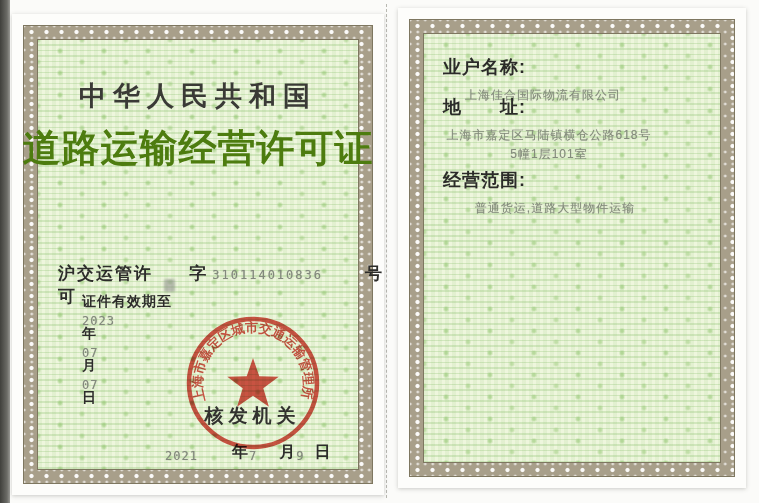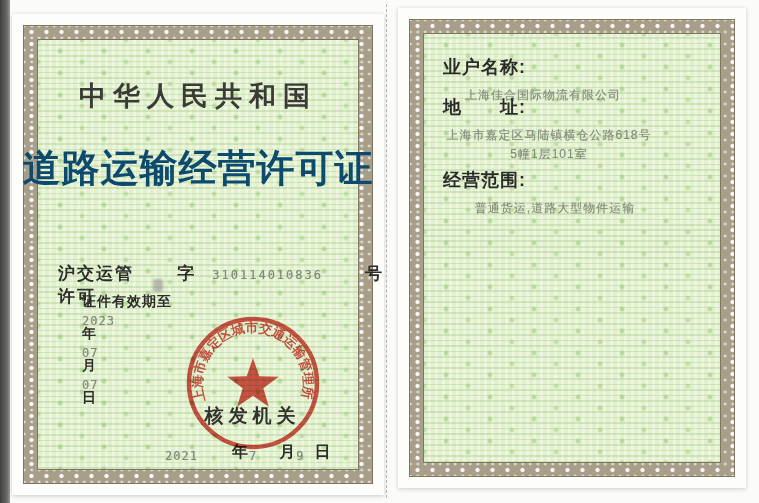--- a/index.html
+++ b/index.html
@@ -43,21 +43,21 @@
       radial-gradient(circle, rgba(140,195,105,.45) 1.2px, rgba(140,195,105,.16) 2.5px, transparent 3.5px),
       repeating-linear-gradient(0deg, rgba(125,185,95,.26) 0 1.5px, transparent 1.5px 5.5px),
       repeating-linear-gradient(90deg, rgba(125,185,95,.10) 0 4px, transparent 4px 7px);
     background-size:44px 22px, 44px 22px, auto, auto;
     background-position:0 0, 22px 11px, 0 0, 0 0;
   }
   
   .row { position:absolute; left:0; right:0; text-align:center; color:#2c2c2a; }
   .country   { top:64px;  font-family:"DejaVu Serif","Liberation Serif",serif;
                font-size:27px; font-weight:700; letter-spacing:7px; color:#3a3a36; }
-  .big-title { top:109px; font-size:38px; font-weight:900; letter-spacing:1px; color:#0c4a6e;margin-top:20px; }
+  .big-title { top:109px; font-size:38px; font-weight:900; letter-spacing:1px; color:#4d7c0f; }
   .copy-line { top:188px; font-size:22px; font-weight:600; letter-spacing:7px; color:#2e2e2c; }
   .license-line, .valid-line, .date-line {
     position:absolute; display:flex; align-items:baseline; color:#2c2c2a;
   }
   .license-line { left:46px; top:248px; font-size:17px; font-weight:700; letter-spacing:2px; }
   .smudge { width:13px; height:13px; margin-left:3px; align-self:center;
             background:rgba(140,140,138,.55); filter:blur(1px); border-radius:2px; }
   .num {
     font-family:"DejaVu Sans Mono","Liberation Mono",monospace;
     color:#82897c; font-weight:400; text-shadow:0 0 1px rgba(130,137,124,.6);
@@ -97,21 +97,21 @@
     <div class="inner"></div>
   </div>
 
   <div class="row country">中华人民共和国</div>
   <div class="row big-title">道路运输经营许可证</div>
 
   <div class="license-line">
     <span>沪交运管许可</span>
     <span class="smudge"></span>
     <span style="margin-left:14px">字</span>
-    <span class="num" style="font-size:12px;margin-left:16px">310114010836</span>
+    <span class="num" style="font-size:12px;margin-left:4px">310114010836</span>
     <span style="margin-left:42px">号</span>
   </div>
 
   <div class="valid-line">
     <span>证件有效期至</span>
     <span class="num">2023</span>
     <span style="margin-left:8px">年</span>
     <span class="num" style="margin-left:4px">07</span>
     <span style="margin-left:12px">月</span>
     <span class="num" style="margin-left:4px">07</span>

